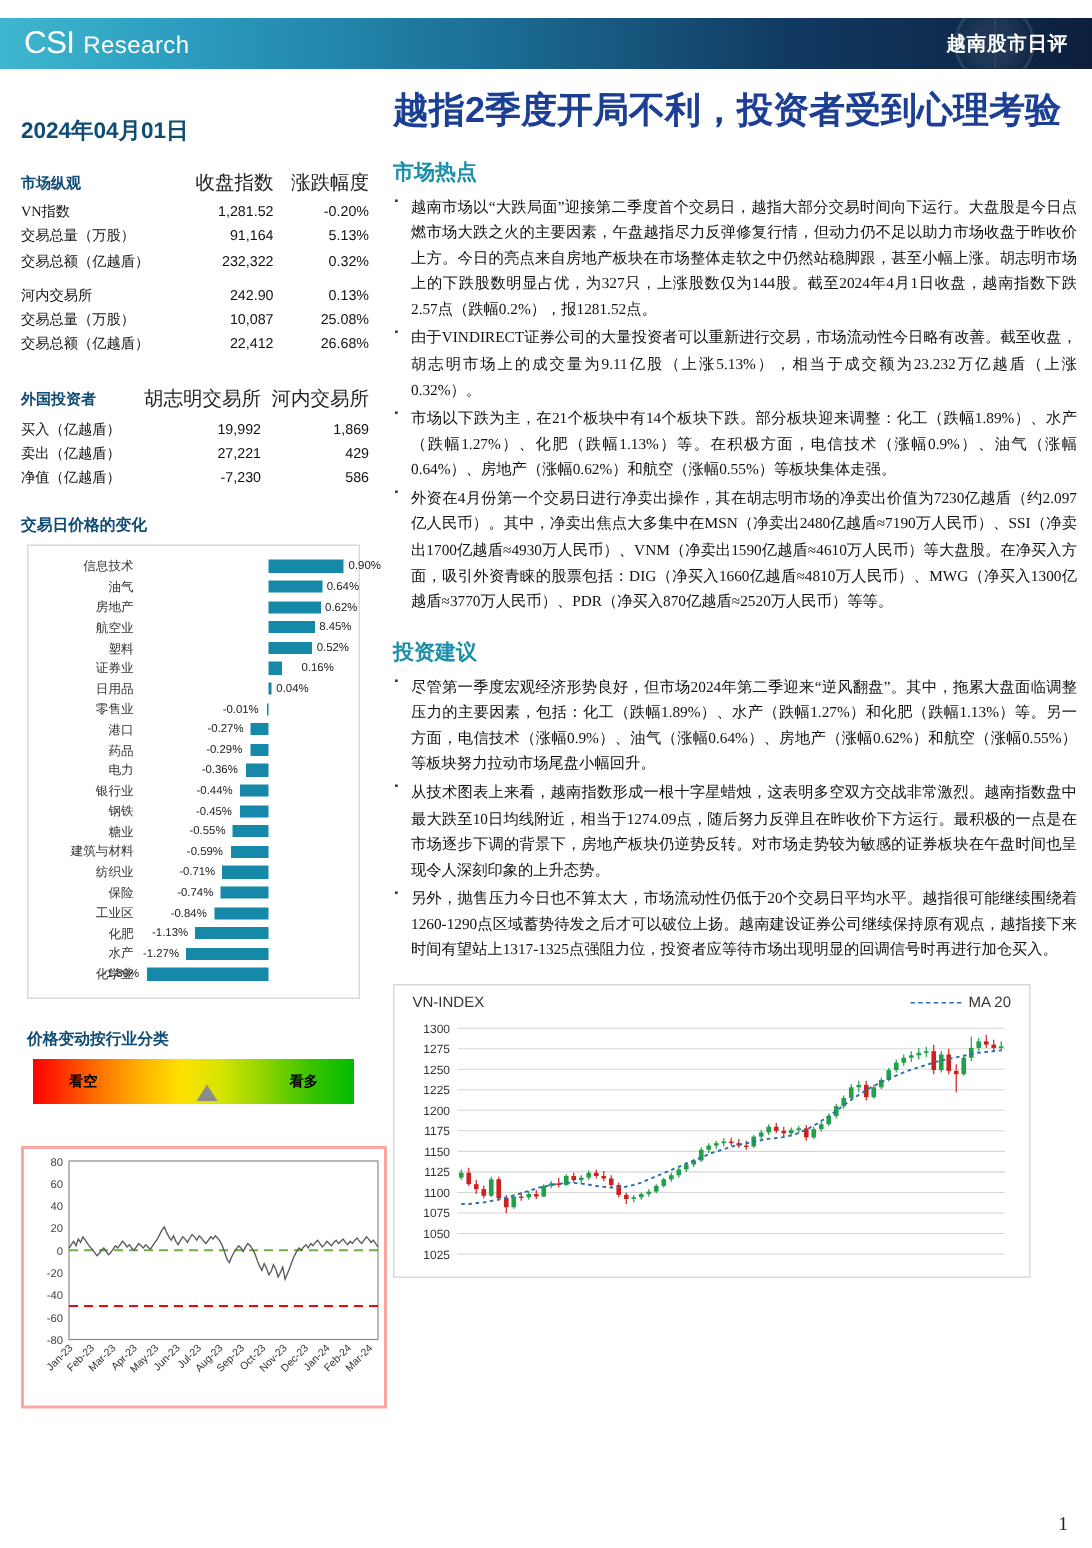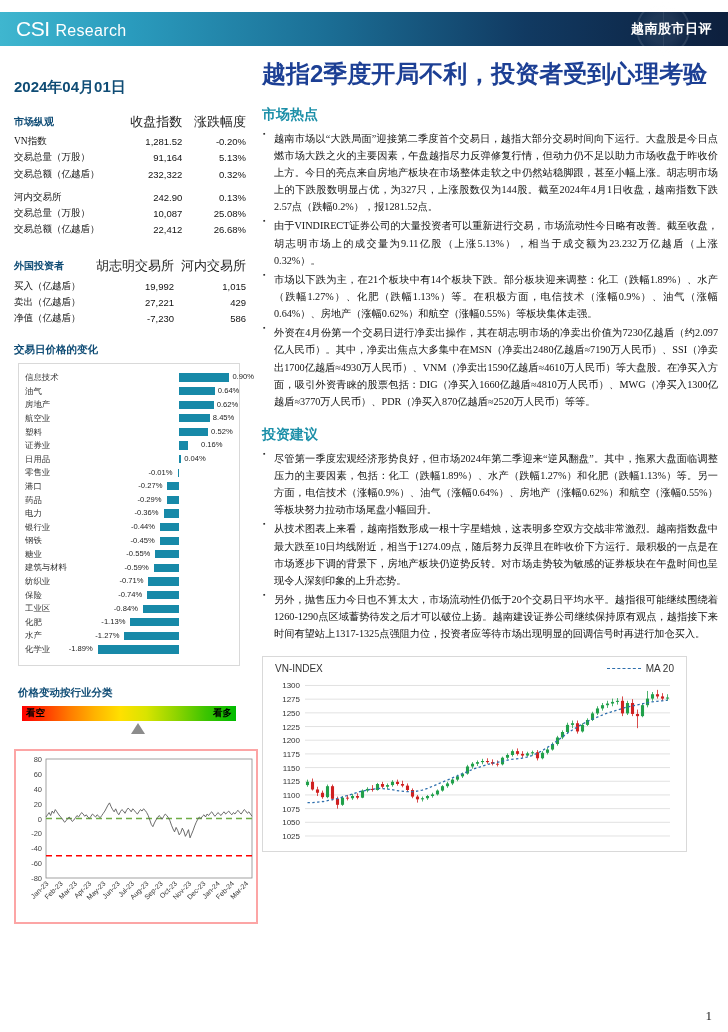--- a/index.html
+++ b/index.html
@@ -74,39 +74,39 @@
     margin: 16px 0 6px 2px;
   }
 
   
   .barbox {
     width: 222px; border: 1px solid #d9d9d9; background: #fff;
     padding: 7px 6px 9px 6px; margin-left: 6px;
   }
   .barrow { display: flex; align-items: center; height: 13.6px; }
   .bar-label {
-    width: 68px; font-size: 8.4px; color: #333;
+    width: 68px; text-align: right; font-size: 8.4px; color: #333;
     padding-right: 4px; white-space: nowrap;
   }
   .bar-track { position: relative; flex: 1; height: 13.6px; }
   .bar-fill { position: absolute; top: 2.6px; height: 8.2px; background: #1789a8; }
   .bar-val {
     position: absolute; top: 1.6px; font-family: "Liberation Sans", sans-serif;
     font-size: 7.6px; color: #222; white-space: nowrap;
   }
 
   
   .gauge-wrap { margin: 20px 0 0 6px; width: 222px; }
   .gauge-bar {
-    position: relative; height: 15px; width: 214px; margin-left: 4px;
+    position: relative; height: 30px; width: 214px; margin-left: 4px;
     background: linear-gradient(to right,
       #ff0000 0%, #ff2a00 8%, #ff7a00 22%, #ffb300 34%,
       #ffe000 46%, #d9e400 58%, #8fd400 72%, #3cc400 86%, #00bb00 100%);
     display: flex; align-items: center; justify-content: space-between;
-    padding: 0 4px;
+    padding: 0 24px;
   }
   .gauge-label {
     font-family: "Liberation Sans", sans-serif;
     font-weight: bold; font-size: 9.5px; color: #000;
   }
   .gauge-marker {
     position: absolute; left: 54%; top: 17px;
     width: 0; height: 0; margin-left: -7px;
     border-left: 7px solid transparent; border-right: 7px solid transparent;
     border-bottom: 11px solid #8c8c8c;
@@ -223,21 +223,21 @@
     <table class="mkt" style="margin-top:18px;">
       <tbody>
         <tr class="hdr">
           <td class="lbl">外国投资者</td>
           <td class="colh">胡志明交易所</td>
           <td class="colh">河内交易所</td>
         </tr>
         <tr>
           <td class="lbl">买入（亿越盾）</td>
           <td class="num">19,992</td>
-          <td class="num">1,015</td>
+          <td class="num">1,869</td>
         </tr>
         <tr>
           <td class="lbl">卖出（亿越盾）</td>
           <td class="num">27,221</td>
           <td class="num">429</td>
         </tr>
         <tr>
           <td class="lbl">净值（亿越盾）</td>
           <td class="num neg">-7,230</td>
           <td class="num pos">586</td>

